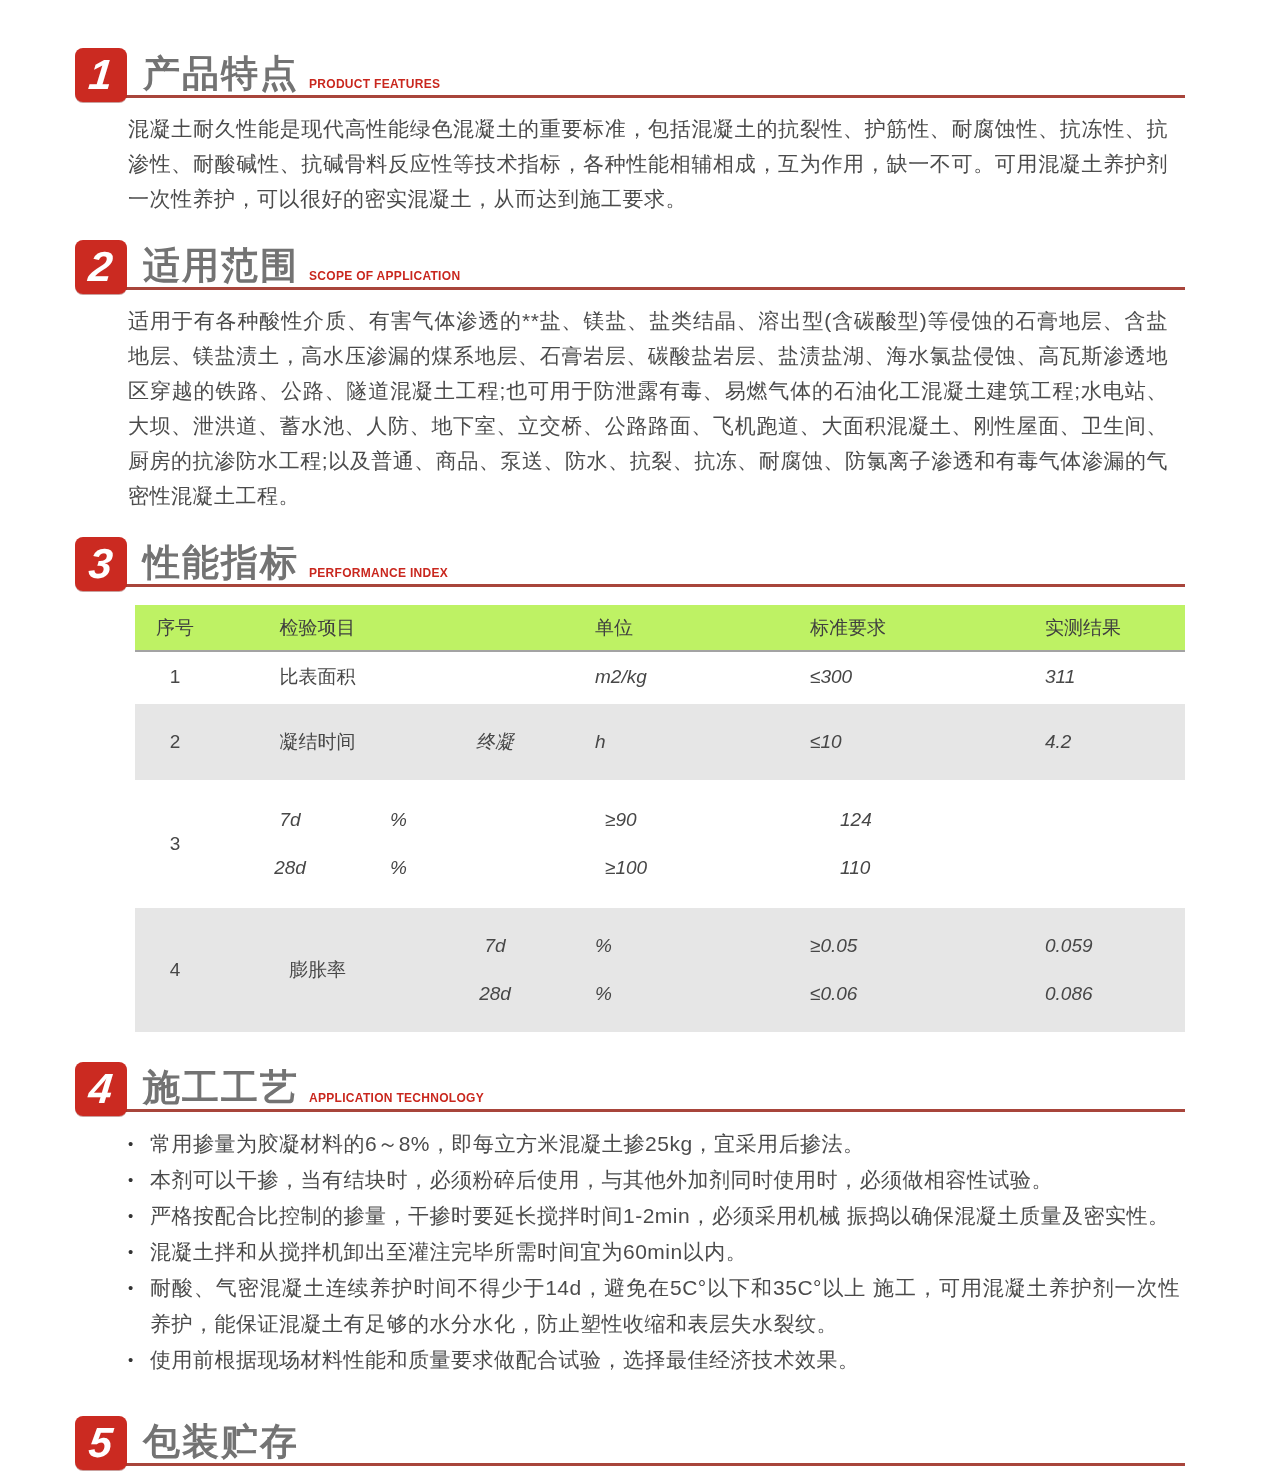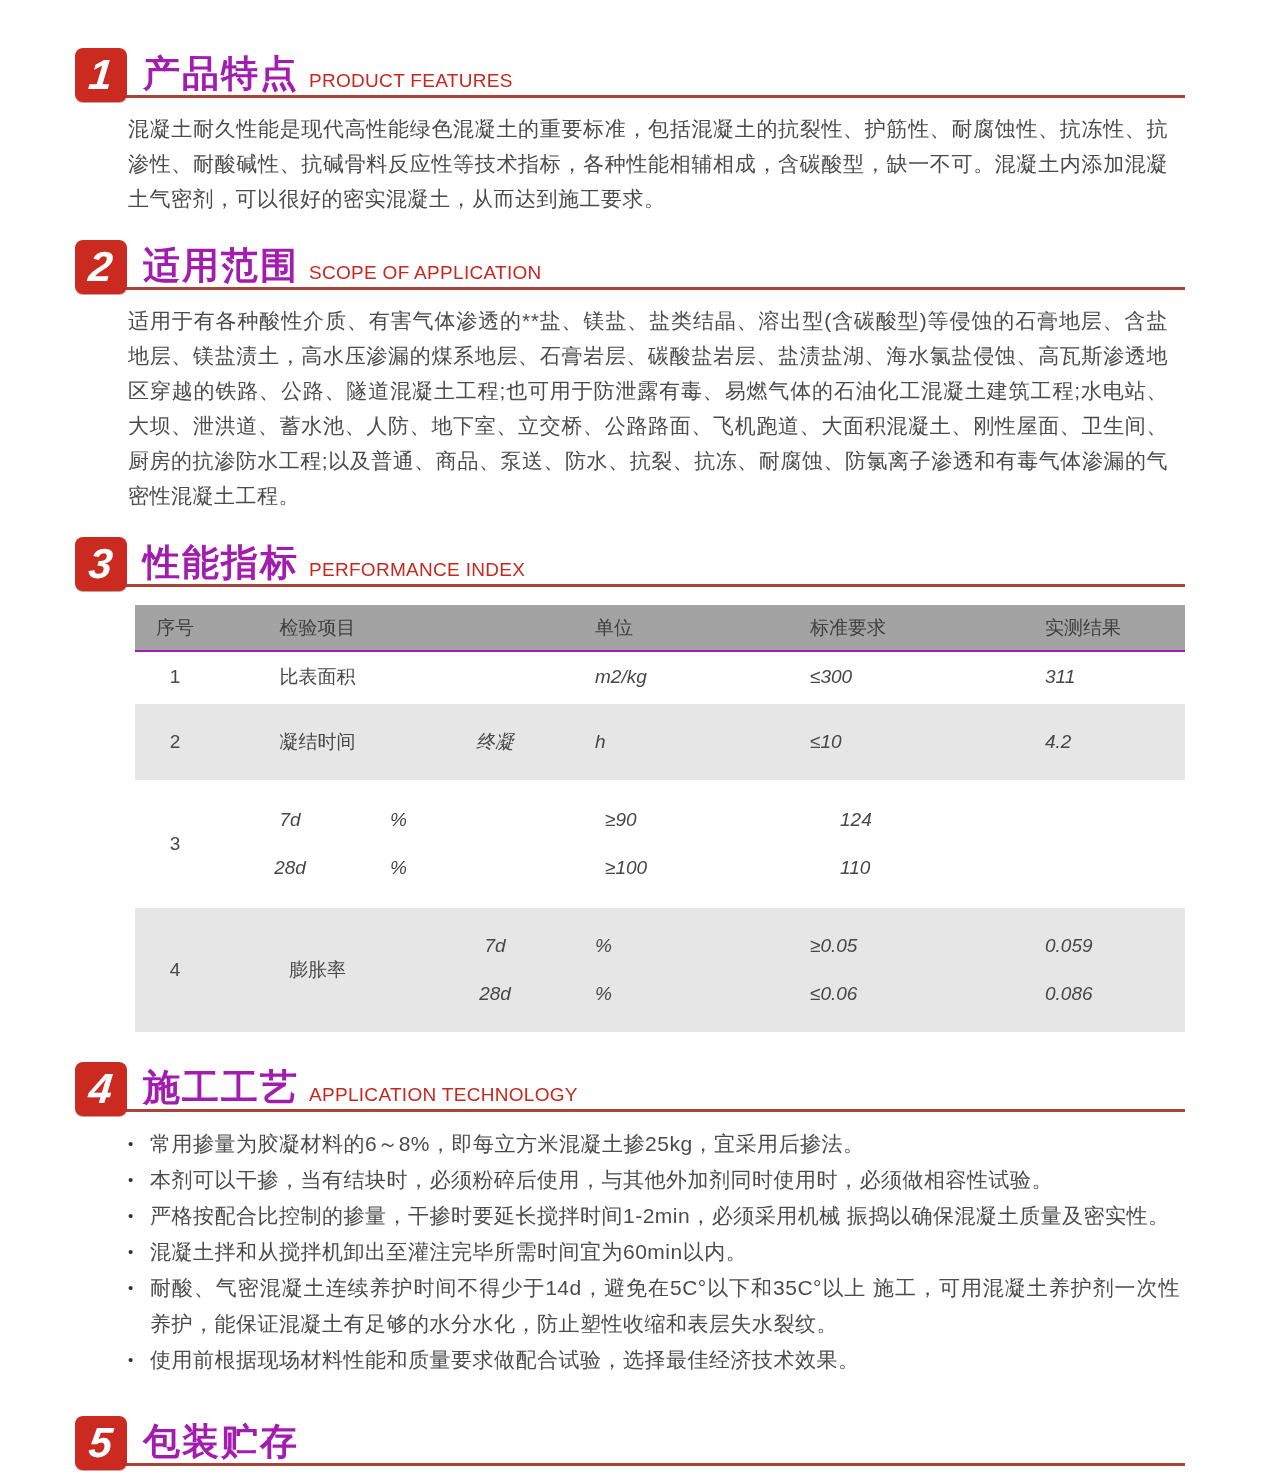--- a/index.html
+++ b/index.html
@@ -29,47 +29,47 @@
     background:#cb2a21;
     display:flex;align-items:center;justify-content:center;
     margin-bottom:-2px;
     box-shadow:0 1px 0 rgba(120,20,15,.4);
   }
   .badge span{
     color:#fff;font-size:42px;font-weight:bold;font-style:italic;
     transform:skewX(-6deg);line-height:1;
   }
   .sec-title{
-    font-size:37px;font-weight:700;color:#a21caf;
+    font-size:37px;font-weight:700;color:#737373;
     margin-left:16px;padding-bottom:8px;letter-spacing:2px;line-height:1;
   }
   .sec-sub{
-    font-size:19px;font-weight:400;color:#c9271e;
+    font-size:12px;font-weight:700;color:#c9271e;
     margin-left:10px;padding-bottom:10px;letter-spacing:.3px;line-height:1;
   }
 
   
   .para{
     margin:11px 112px 0 128px;
     font-size:21px;line-height:35px;color:#4b4b4b;
     text-align:justify;letter-spacing:.5px;
   }
 
   
   ul.bullets{list-style:none;margin:12px 100px 0 128px;padding:0;}
   ul.bullets li{display:flex;font-size:21px;line-height:36px;color:#4b4b4b;letter-spacing:.5px;}
   ul.bullets .dot{flex:none;width:22px;font-size:15px;line-height:36px;color:#333;}
   ul.bullets .btext{flex:1;text-align:justify;}
 
   
   .ptable{margin:16px 95px 0 135px;font-size:19px;color:#474747;}
   .thead{
     display:grid;grid-template-columns:80px 205px 150px 220px 240px 155px;
-    background:#a3a3a3;height:45px;align-items:center;
-    border-bottom:2px solid #a21caf;
+    background:#bef264;height:45px;align-items:center;
+    border-bottom:2px solid #a3a3a3;
     font-size:19px;color:#3f3f3f;
   }
   .thead .h-no,.trow .no{text-align:center;}
   .thead .h-item,.trow .item{text-align:center;}
   .h-unit,.cell.unit{padding-left:25px;}
   .h-std,.cell.std{padding-left:20px;}
   .h-res,.cell.res{padding-left:15px;}
   .trow{
     display:grid;grid-template-columns:80px 205px 1fr;
     align-items:stretch;background:#ffffff;
@@ -94,21 +94,21 @@
 <div class="page">
 
   <div class="sec">
     <div class="sec-head">
       <div class="badge">
         <span>1</span>
       </div>
       <div class="sec-title">产品特点</div>
       <div class="sec-sub">PRODUCT FEATURES</div>
     </div>
-    <div class="para">混凝土耐久性能是现代高性能绿色混凝土的重要标准，包括混凝土的抗裂性、护筋性、耐腐蚀性、抗冻性、抗渗性、耐酸碱性、抗碱骨料反应性等技术指标，各种性能相辅相成，含碳酸型，缺一不可。混凝土内添加混凝土气密剂，可以很好的密实混凝土，从而达到施工要求。</div>
+    <div class="para">混凝土耐久性能是现代高性能绿色混凝土的重要标准，包括混凝土的抗裂性、护筋性、耐腐蚀性、抗冻性、抗渗性、耐酸碱性、抗碱骨料反应性等技术指标，各种性能相辅相成，互为作用，缺一不可。可用混凝土养护剂一次性养护，可以很好的密实混凝土，从而达到施工要求。</div>
   </div>
 
   <div class="sec">
     <div class="sec-head">
       <div class="badge">
         <span>2</span>
       </div>
       <div class="sec-title">适用范围</div>
       <div class="sec-sub">SCOPE OF APPLICATION</div>
     </div>

